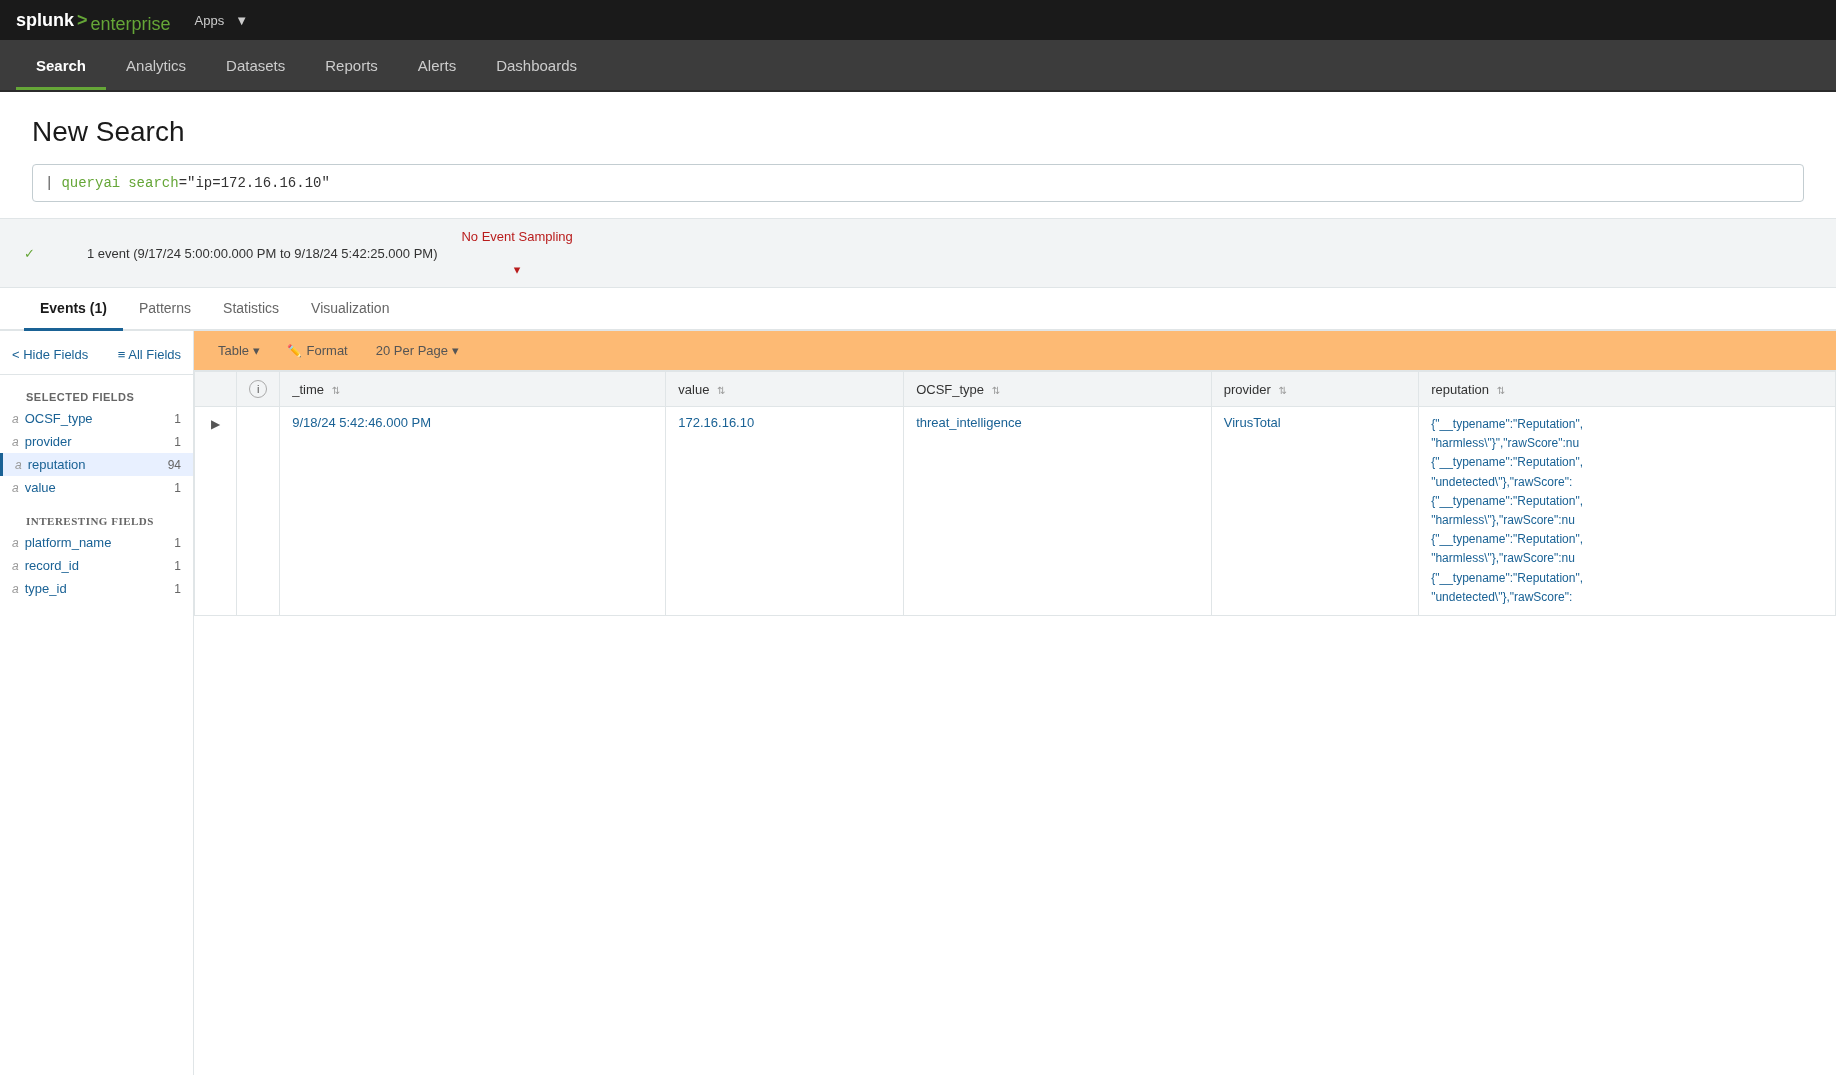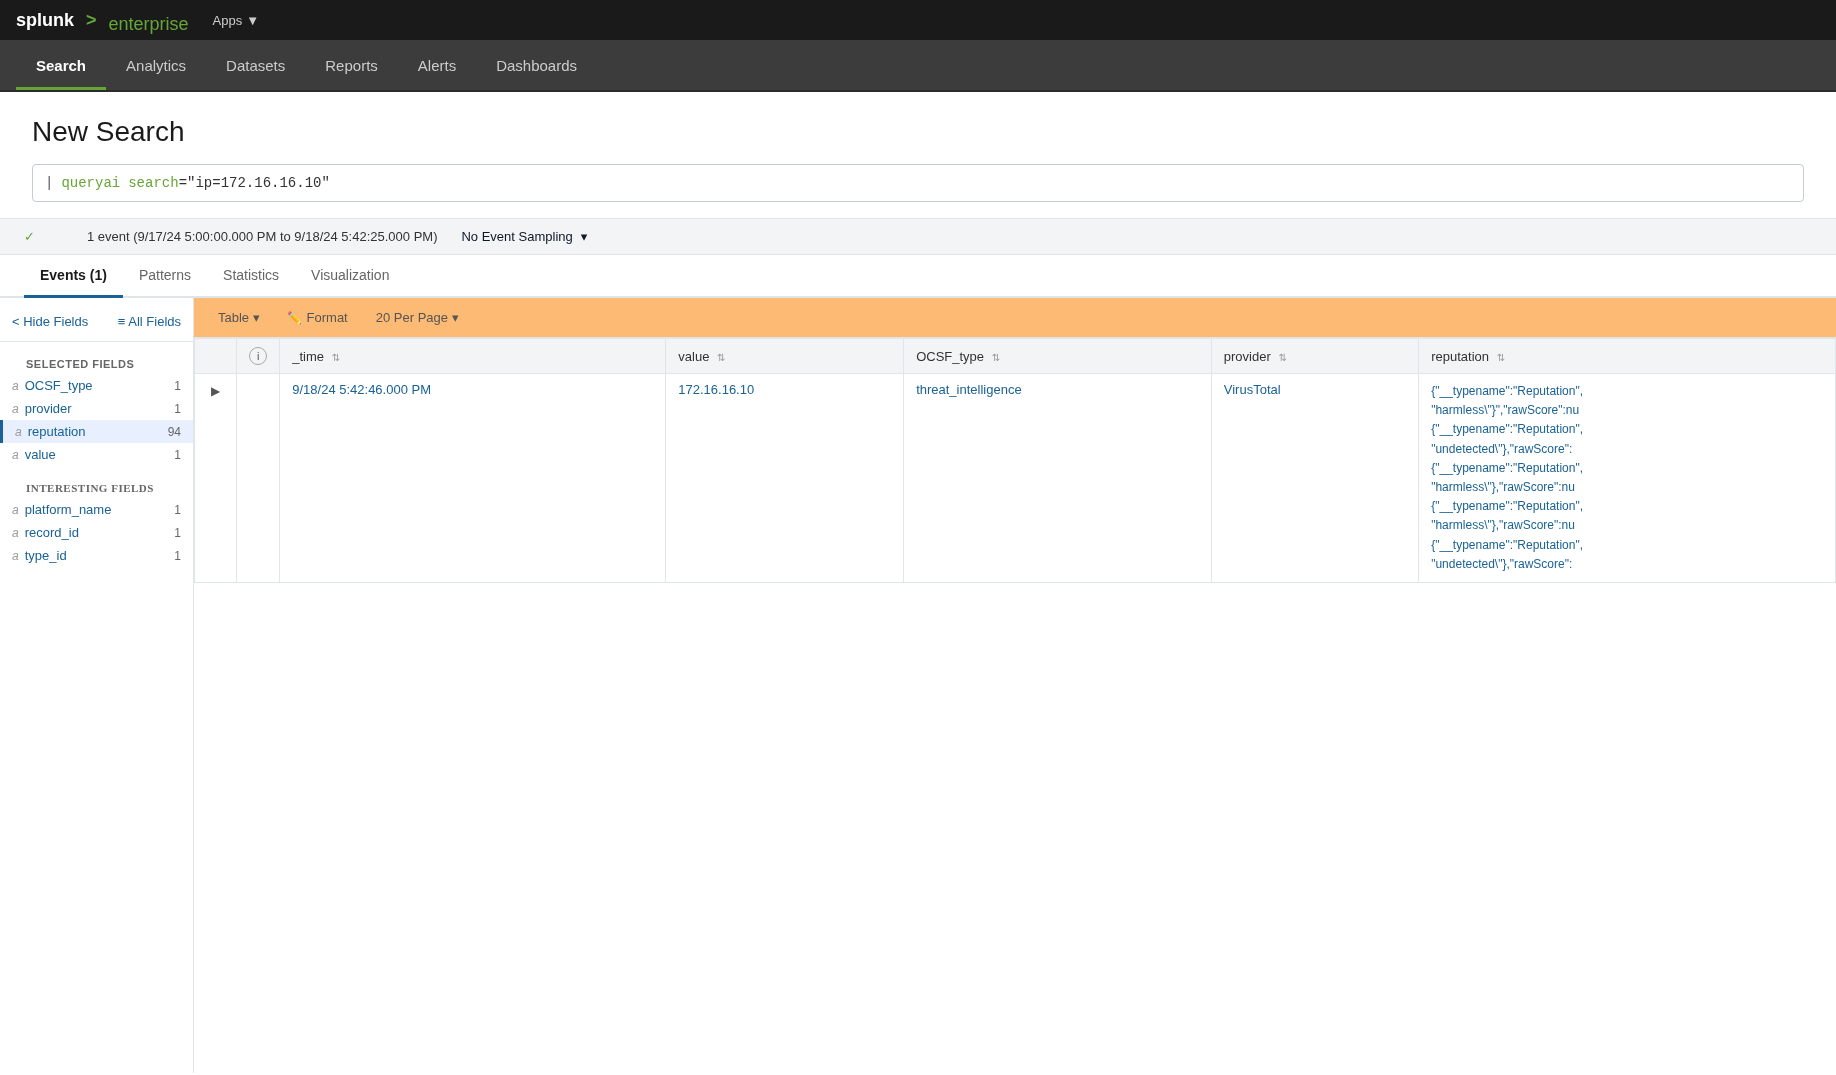--- a/index.html
+++ b/index.html
@@ -10,34 +10,34 @@
       background: #1a1a1a;
       height: 40px;
       display: flex;
       align-items: center;
       padding: 0 16px;
       gap: 16px;
     }
     .logo {
       display: flex;
       align-items: center;
-      gap: 12px;
+      gap: 3px;
     }
     .logo-splunk { color: #fff; font-size: 18px; font-weight: 700; }
     .logo-arrow { color: #65a637; font-size: 18px; font-weight: 700; }
     .logo-enterprise { color: #65a637; font-size: 18px; font-weight: 400; margin-top: 8px; }
     .apps-btn {
       color: #ccc;
       background: none;
       border: none;
       font-size: 13px;
       cursor: pointer;
       display: flex;
       align-items: center;
-      gap: 4px;
+      gap: 11px;
       padding: 4px 8px;
     }
 
     
     .navbar {
       background: #3c3c3c;
       height: 52px;
       display: flex;
       align-items: stretch;
       padding: 0 16px;
@@ -111,28 +111,29 @@
       border-bottom: 1px solid #e0e5e7;
       display: flex;
       align-items: center;
       gap: 24px;
       font-size: 13px;
     }
     .status-check { color: #65a637; margin-right: 4px; }
     .status-text { color: #333; }
     .status-bold { font-weight: 400; margin-left: 24px; }
     .sampling-btn {
-      color: #0f172a;
-      background: none;
-      border: none;
-      cursor: pointer;
-      font-size: 13px;
-      display: flex;
-      align-items: center;
-      gap: 8px;
+      color: #b91c1c;
+      background: none;
+      border: none;
+      cursor: pointer;
+      font-size: 13px;
+      display: flex;
+      align-items: center;
+      gap: 18px;
+      flex-direction: column;
     }
 
     
     .tabs {
       border-bottom: 2px solid #e0e5e7;
       display: flex;
       padding: 0 24px;
       background: #fff;
     }
     .tab {

